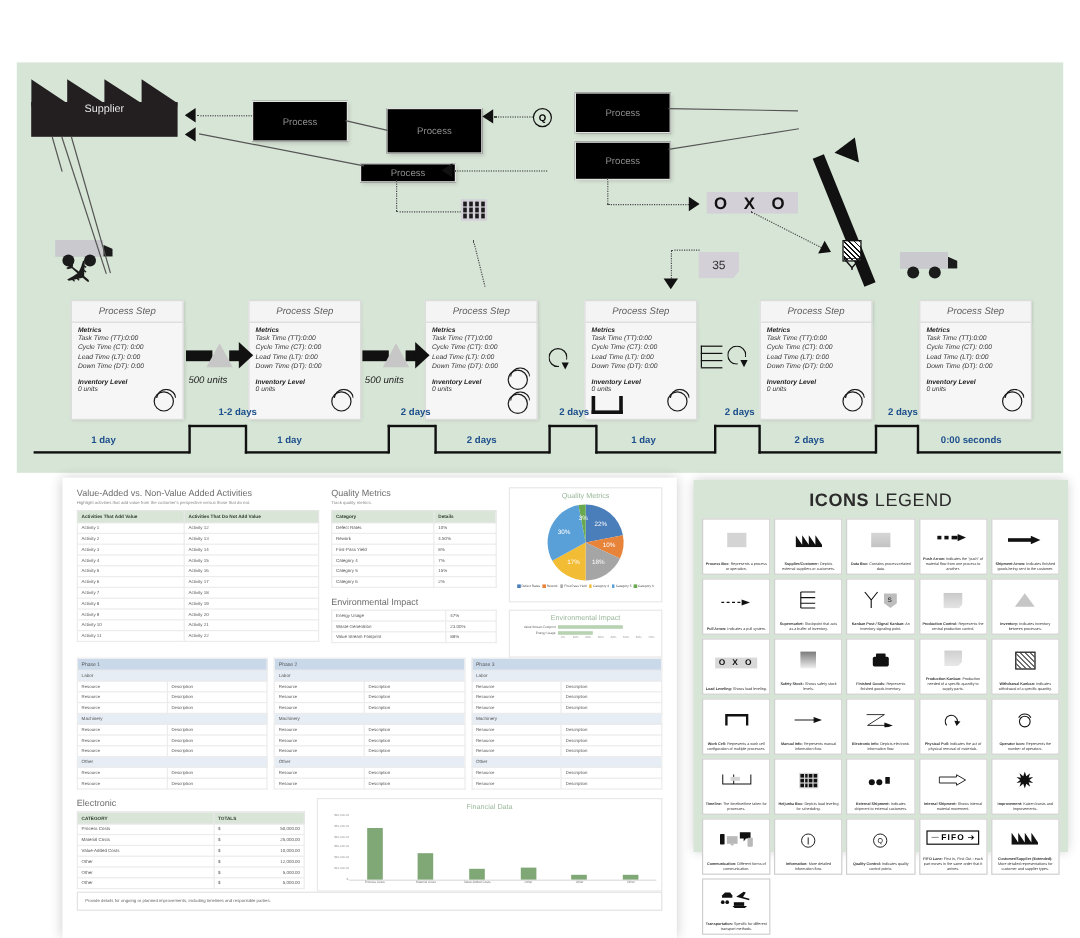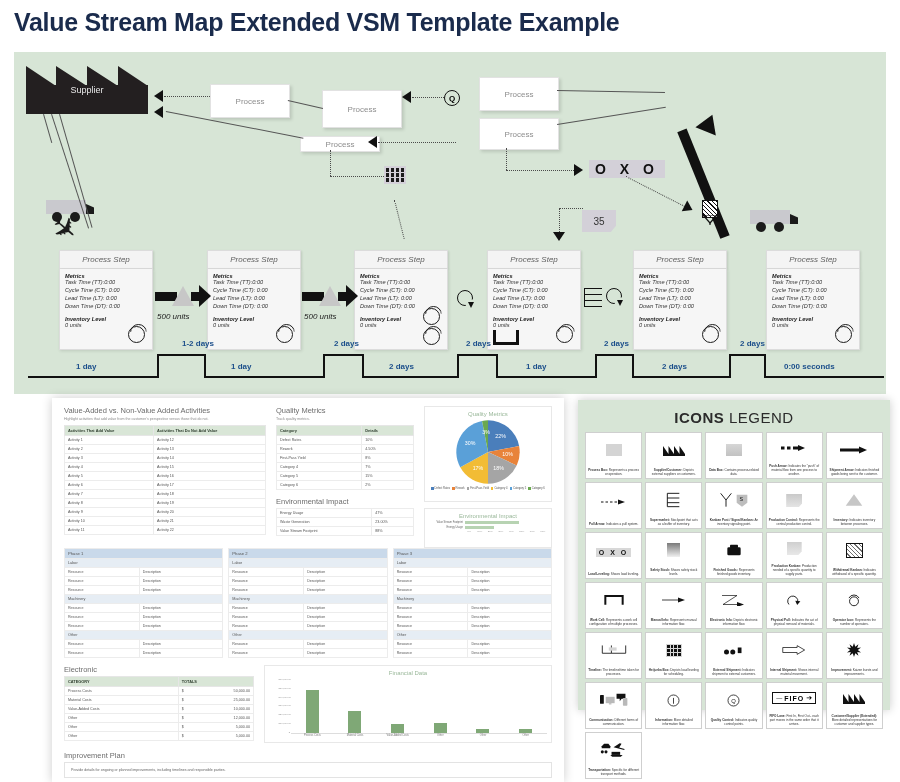--- a/index.html
+++ b/index.html
@@ -16,21 +16,21 @@
        background:#d7e5d6;overflow:hidden;}
   .vsm-inner{position:absolute;inset:0;}
 
   
   .factory{position:absolute;}
   .factory .roof{position:absolute;left:0;top:0;width:100%;height:46%;}
   .factory .body{position:absolute;left:0;bottom:0;width:100%;height:58%;background:#231f20;}
   .factory .lbl{position:absolute;left:0;top:42%;width:100%;text-align:center;
                 color:#e9e9e9;font-size:9px;}
 
-  .pbox{position:absolute;background:#ffffff;border:1px solid #e2e2e2;
+  .pbox{position:absolute;background:#000000;border:1px solid #e2e2e2;
         box-shadow:2px 2px 3px rgba(0,0,0,.13);display:flex;align-items:center;
         justify-content:center;color:#8d8d8d;font-size:8px;}
 
   
   .pstep{position:absolute;width:94px;font-style:italic;}
   .pstep .head{background:#f4f4f4;border:1px solid #dcdcdc;height:17px;
      display:flex;align-items:center;justify-content:center;font-size:8px;color:#5f5f5f;
      box-shadow:1px 1px 2px rgba(0,0,0,.12);}
   .pstep .body{background:#f6f6f6;border:1px solid #dcdcdc;border-top:none;
      padding:4px 5px 6px 5px;position:relative;height:70px;
@@ -137,21 +137,20 @@
      display:flex;flex-direction:column;align-items:center;}
   .lglyph{flex:1;display:flex;align-items:center;justify-content:center;width:100%;}
   .ltxt{font-size:3.1px;color:#333;text-align:center;line-height:1.3;padding:0 2px 2px;}
   .ltxt b{font-weight:bold;}
 </style>
 </head>
 <body>
 
 <div class="page">
 
-  <div class="title">Value Stream Map Extended VSM Template Example</div>
 
   <div class="vsm">
     <div class="vsm-inner">
 
       <div class="factory" style="left:12px;top:12px;width:122px;height:50px;">
         <div class="roof">
           <svg width="122" height="25" viewBox="0 0 122 25" preserveAspectRatio="none">
             <path d="M0,25 L0,2 L30,22 L30,2 L61,22 L61,2 L92,22 L92,2 L122,22 L122,25 Z" fill="#231f20"></path>
           </svg>
         </div>
@@ -826,21 +825,20 @@
                   <span style="flex:1;font-size:2.6px;color:#777;text-align:center;">Value-Added Costs</span>
                   <span style="flex:1;font-size:2.6px;color:#777;text-align:center;">Other</span>
                   <span style="flex:1;font-size:2.6px;color:#777;text-align:center;">Other</span>
                   <span style="flex:1;font-size:2.6px;color:#777;text-align:center;">Other</span>
                 </div>
               </div>
           </div>
         </div>
       </div>
 
-      <div class="sec-h" style="margin-top:8px;">Improvement Plan</div>
       <div class="imp-box">Provide details for ongoing or planned improvements, including timelines and responsible parties.</div>
 
     </div>
   </div>
 
   <div class="legend">
     <div class="legend-title">
       <b>ICONS</b><span> LEGEND</span>
     </div>
     <div class="lgrid" id="legend-grid">

